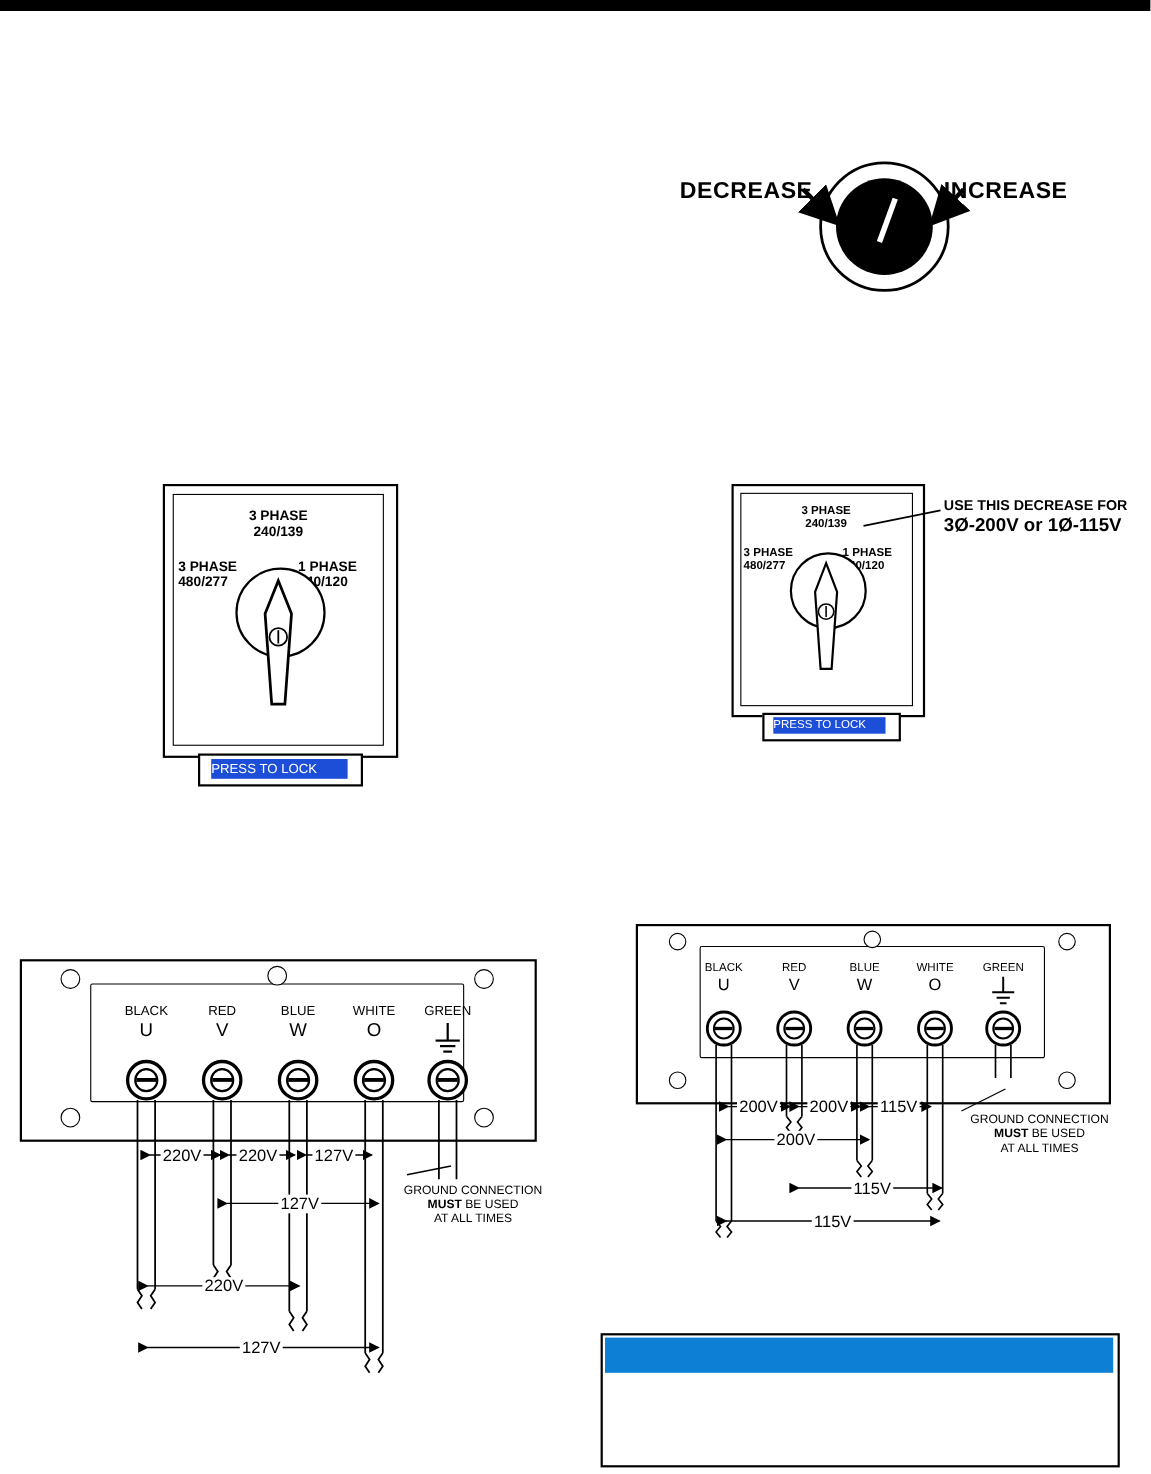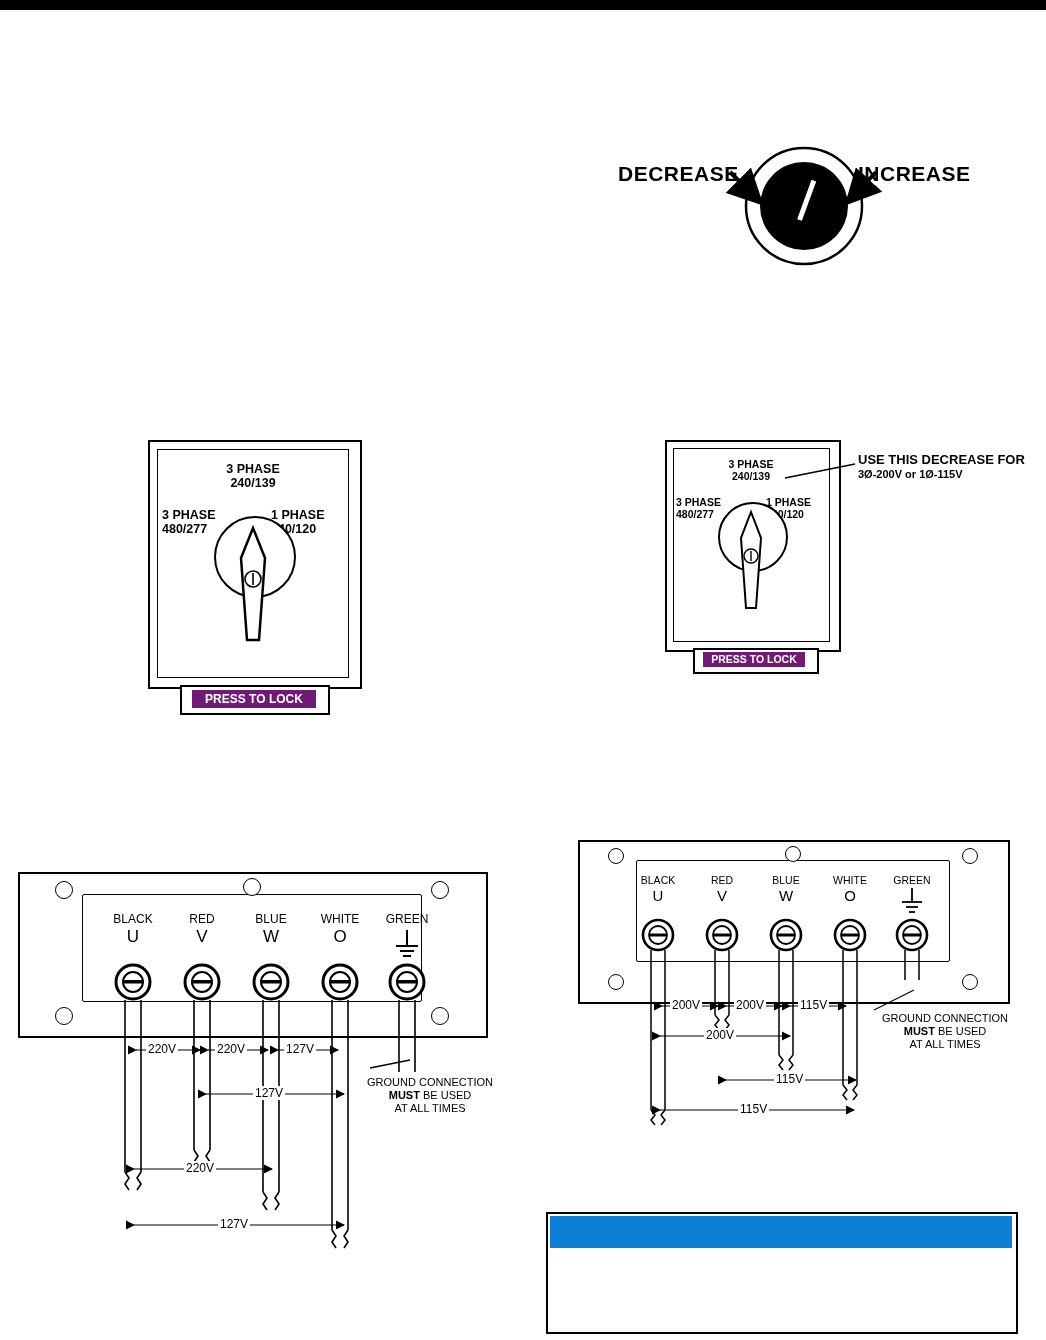--- a/index.html
+++ b/index.html
@@ -12,28 +12,28 @@
   #knob-figure{left:600px;top:140px;width:410px;height:140px;}
   .knob-inner{position:absolute;left:160px;top:22px;width:88px;height:88px;border-radius:50%;background:#000;}
   .knob-pointer{position:absolute;left:197px;top:38px;width:5px;height:42px;background:#fff;transform:rotate(20deg);transform-origin:50% 100%;}
   .lbl-decrease{position:absolute;left:18px;top:22px;font-size:21px;font-weight:bold;letter-spacing:.5px;}
   .lbl-increase{position:absolute;left:258px;top:22px;font-size:21px;font-weight:bold;letter-spacing:.5px;}
 
   
   .sw-box{position:absolute;border:2px solid #000;background:#fff;}
   .sw-inner{position:absolute;border:1.5px solid #000;background:#fff;}
   .sw-dial{position:absolute;border-radius:50%;border:2px solid #000;background:#fff;}
-  .sw-lock{position:absolute;background:#701a75;color:#fff;text-align:center;font-weight:bold;}
+  .sw-lock{position:absolute;background:#1d4ed8;color:#fff;text-align:left;font-weight:normal;}
   .sw-lock-frame{position:absolute;border:2px solid #000;background:#fff;}
 
   
   .panel{position:absolute;border:2.5px solid #000;background:#fff;}
   .panel-inner{position:absolute;border:1.5px solid #000;background:#fff;border-radius:2px;}
   .screwhole{position:absolute;border:1.5px solid #000;border-radius:50%;background:#fff;}
-  .dimtxt{position:absolute;font-size:12px;background:#fff;padding:0 2px;}
+  .dimtxt{position:absolute;font-size:15px;background:#fff;padding:0 2px;}
   .note{position:absolute;font-size:11px;line-height:13px;text-align:center;}
 
   .banner{position:absolute;border:2px solid #000;background:#fff;}
   .banner-bar{position:absolute;background:#0d7fd4;}
 </style>
 </head>
 <body>
 
 <div class="topbar"></div>
 
@@ -98,21 +98,21 @@
     <line x1="86" y1="111" x2="86" y2="121" stroke="#000" stroke-width="1.4"></line>
   </svg>
 
   <div class="sw-lock-frame" style="left:28px;top:208px;width:122px;height:22px;"></div>
   <div class="sw-lock txt" style="left:38px;top:212px;width:102px;height:15px;line-height:15px;font-size:10.5px;">PRESS TO LOCK</div>
 
   <svg width="380" height="250" style="position:absolute;left:0;top:0;">
     <line x1="120" y1="38" x2="190" y2="24" stroke="#000" stroke-width="1.6"></line>
   </svg>
   <div class="txt" style="position:absolute;left:193px;top:12px;font-size:13px;font-weight:bold;">USE THIS DECREASE FOR</div>
-  <div class="txt" style="position:absolute;left:193px;top:28px;font-size:11px;font-weight:bold;">3Ø-200V or 1Ø-115V</div>
+  <div class="txt" style="position:absolute;left:193px;top:28px;font-size:17px;font-weight:bold;">3Ø-200V or 1Ø-115V</div>
 </div>
 
 <div class="abs" id="panel-left" style="left:18px;top:872px;width:500px;height:400px;">
   <div class="panel" style="left:0;top:0;width:466px;height:162px;"></div>
   <div class="panel-inner" style="left:64px;top:22px;width:338px;height:106px;"></div>
 
   <div class="screwhole" style="left:37px;top:9px;width:16px;height:16px;"></div>
   <div class="screwhole" style="left:225px;top:6px;width:16px;height:16px;"></div>
   <div class="screwhole" style="left:413px;top:9px;width:16px;height:16px;"></div>
   <div class="screwhole" style="left:37px;top:135px;width:16px;height:16px;"></div>

